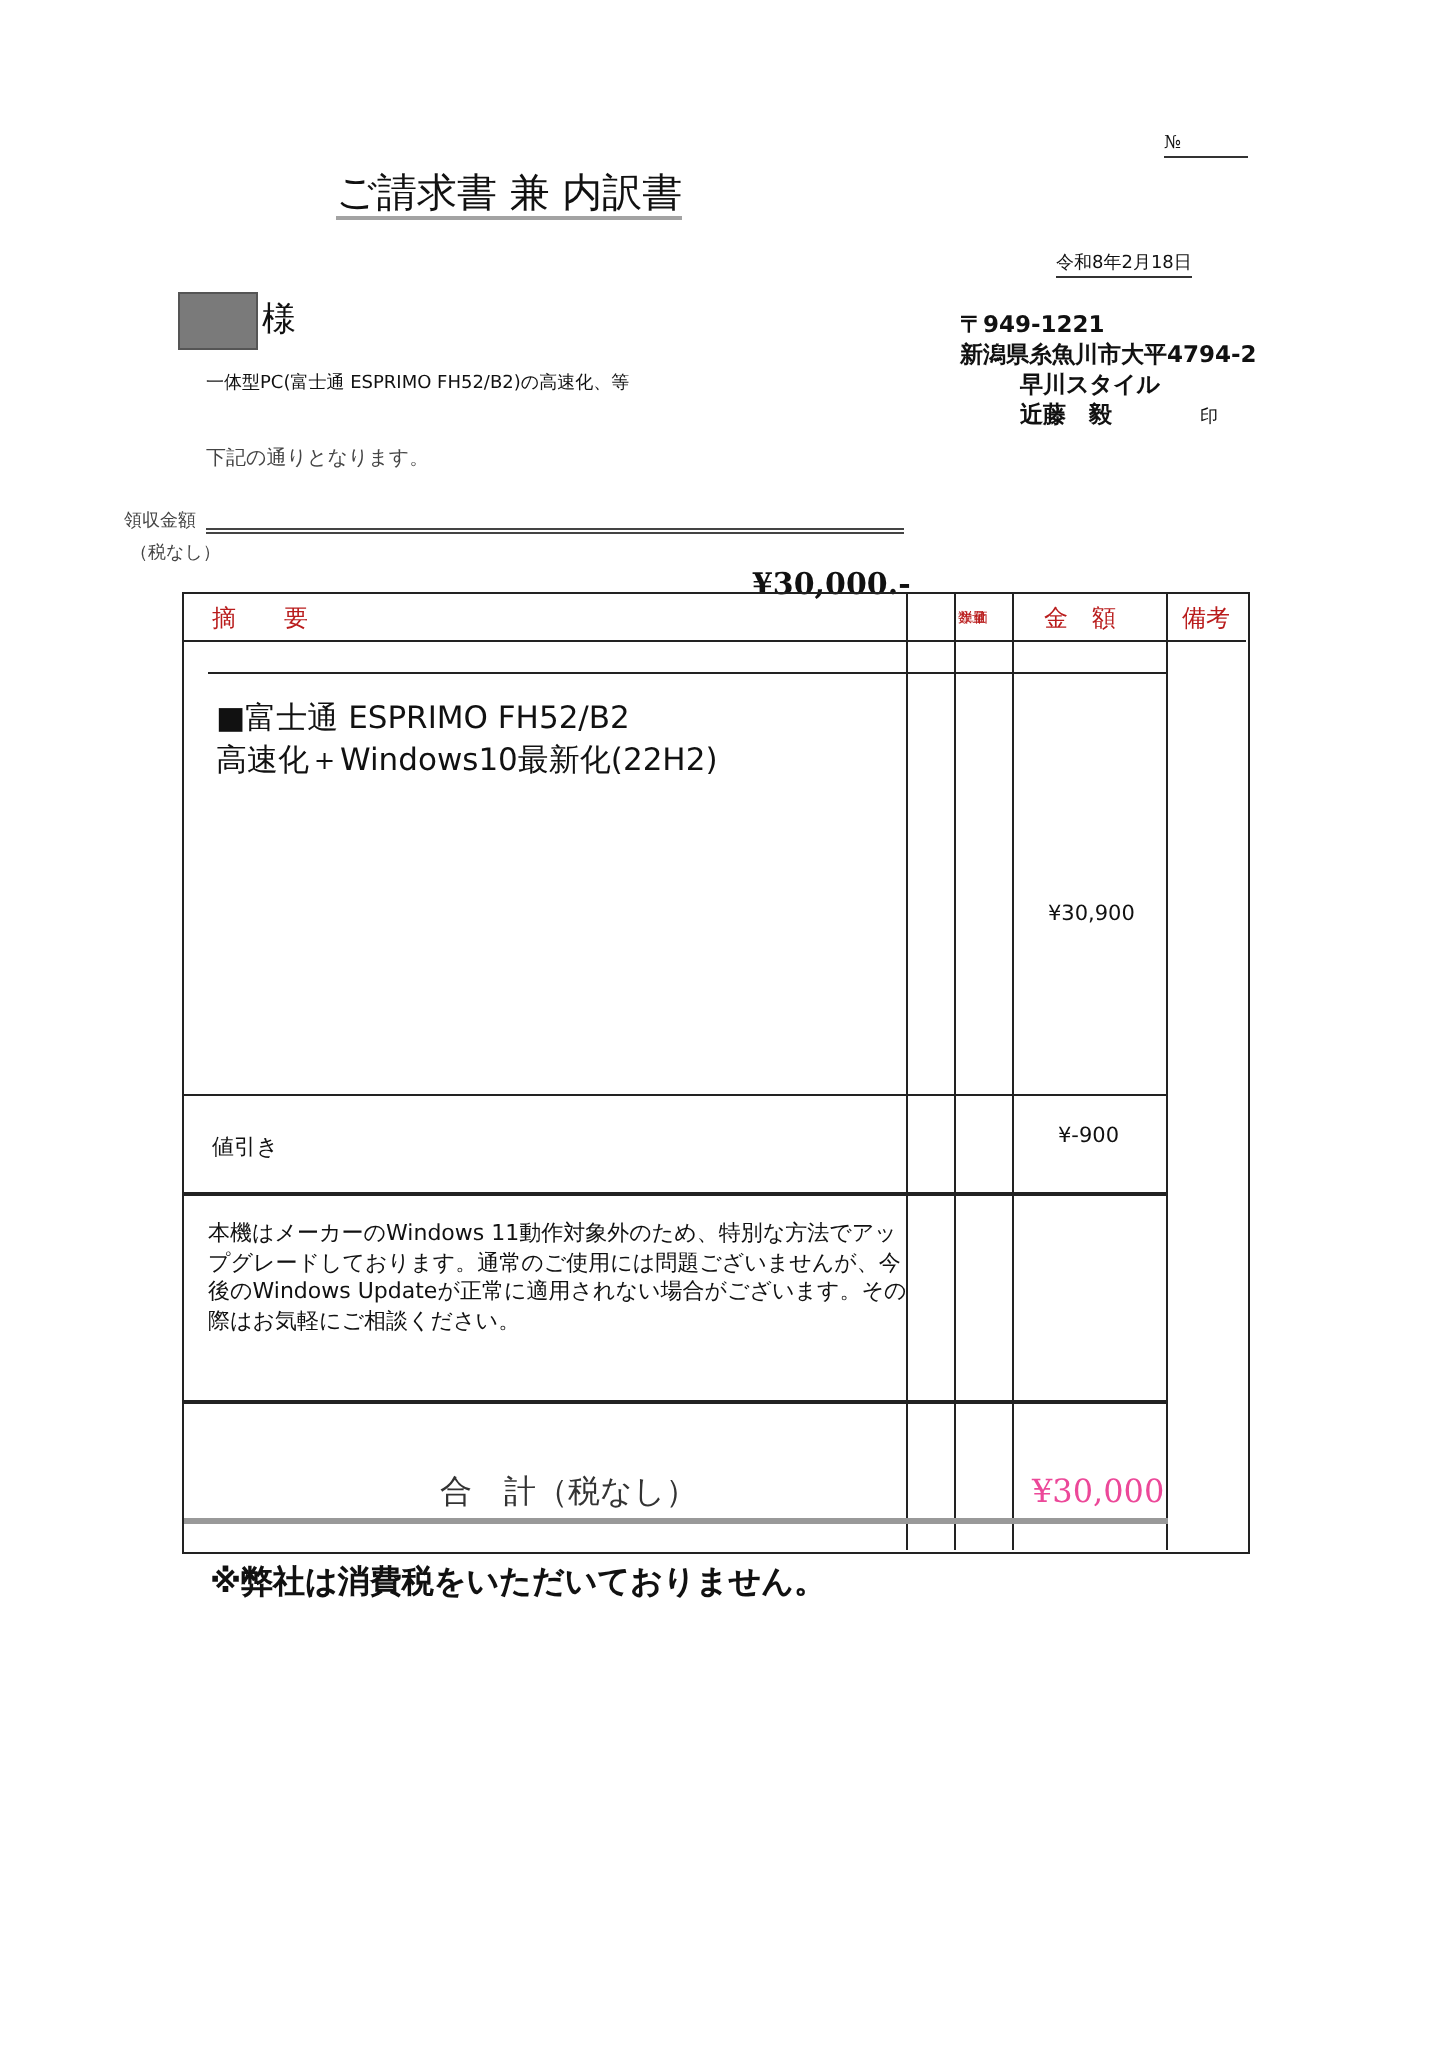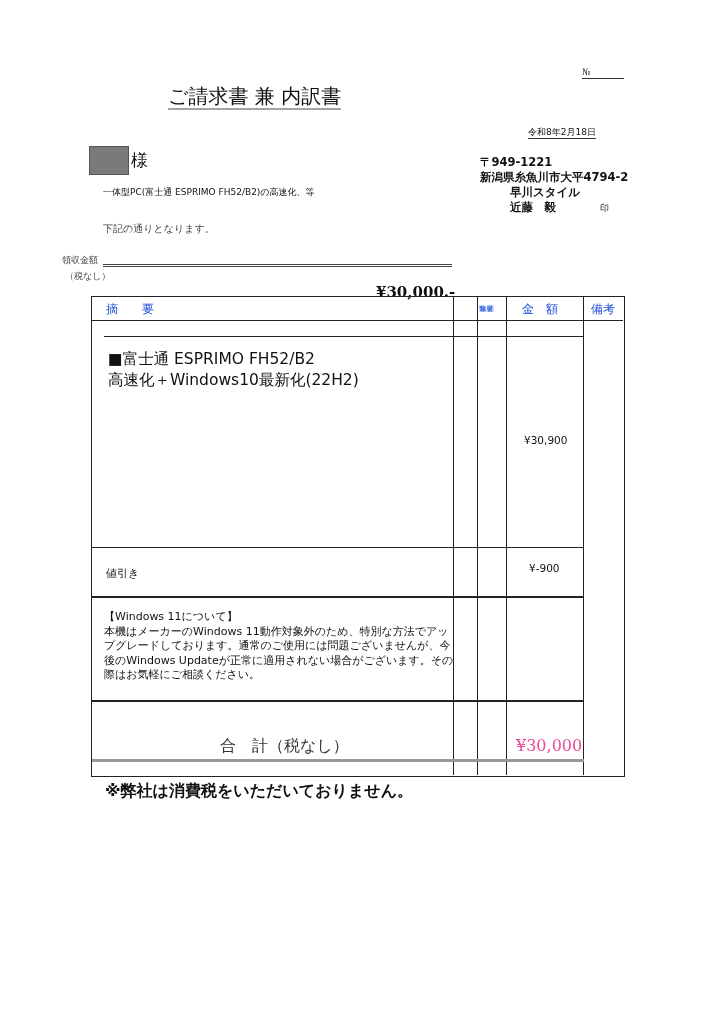--- a/index.html
+++ b/index.html
@@ -33,21 +33,21 @@
   .receipt-line { left: 103px; top: 264px; width: 349px; height: 1px;
                   border-top: 1.5px solid #444; border-bottom: 1.5px solid #444; }
   .receipt-amount { left: 376px; top: 246px; font-size: 15px; font-weight: bold; margin-top: 37px; }
 
   
   .tbl { left: 91px; top: 296px; width: 534px; height: 481px;
          border: 1.5px solid #222; box-sizing: border-box; }
   .vline { position: absolute; width: 1px; background: #222; }
   .hline { position: absolute; height: 1px; background: #222; }
   .hdr { position: absolute; top: 0; height: 24px; line-height: 24px;
-         font-family: "DejaVu Serif", serif; color: #1d4ed8; }
+         font-family: "DejaVu Serif", serif; color: #b91c1c; }
   .cell-text { position: absolute; }
 
   .items-title { left: 16px; top: 52px; font-size: 15.5px; line-height: 21px; }
   .items-list { left: 16px; top: 115px; font-size: 15.5px; line-height: 21px; width: 345px; }
 
   .amount-small { font-size: 10.5px; }
   .notice { left: 12px; top: 313px; font-size: 11px; line-height: 14.5px; width: 350px; }
   .total-label { left: 128px; top: 439px; font-size: 16px; font-family: "DejaVu Serif", serif;
                  color: #333; }
   .total-amount { left: 424px; top: 439px; font-size: 16px; font-family: "DejaVu Serif", serif;
@@ -96,27 +96,26 @@
   <div class="hdr" style="left:14px; font-size:12px;">摘　　要</div>
   <div class="hdr" style="left:363px; font-size:7px;padding-left:24px;">数量</div>
   <div class="hdr" style="left:388px; font-size:7px;">単価</div>
   <div class="hdr" style="left:430px; font-size:12px;">金　額</div>
   <div class="hdr" style="left:499px; font-size:12px;">備考</div>
 
   <div class="cell-text items-title sans">
     <div>■富士通 ESPRIMO FH52/B2</div>
     <div>高速化＋Windows10最新化(22H2)</div>
   </div>
-  <div class="cell-text amount-small sans" style="left:432px; top:137px;">¥30,900</div>
+  <div class="cell-text amount-small sans" style="left:432px; top:154px;">¥30,900</div>
 
   <div class="cell-text sans" style="left:14px; top:269px; font-size:11px;">値引き</div>
   <div class="cell-text amount-small sans" style="left:437px; top:265px;">¥-900</div>
 
   <div class="cell-text notice sans">
-    <div>【Windows 11について】</div>
     <div>本機はメーカーのWindows 11動作対象外のため、特別な方法でアップグレードしております。通常のご使用には問題ございませんが、今後のWindows Updateが正常に適用されない場合がございます。その際はお気軽にご相談ください。</div>
   </div>
 
   <div class="cell-text total-label">合　計（税なし）</div>
   <div class="cell-text total-amount">¥30,000</div>
 </div>
 
 <div class="abs footer-note sans">※弊社は消費税をいただいておりません。</div>
 
 </body></html>

